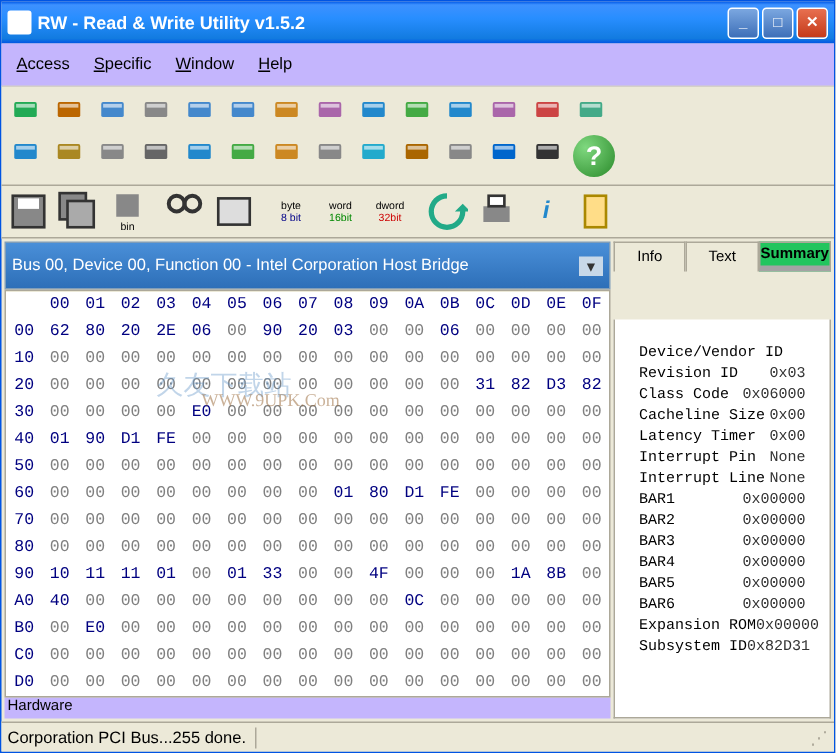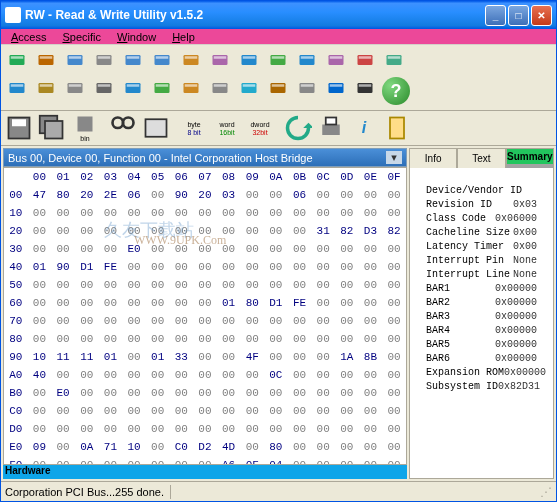--- a/index.html
+++ b/index.html
@@ -4,46 +4,46 @@
 <style>
 * { box-sizing: border-box; margin: 0; padding: 0; }
 body { font-family: Tahoma, sans-serif; font-size: 11px; background: #ece9d8; overflow: hidden; }
 .window { width: 557px; height: 502px; border: 1px solid #0054e3; background: #ece9d8; display: flex; flex-direction: column; justify-content: center; }
 .titlebar { height: 28px; background: linear-gradient(to bottom, #0058e6 0%, #3d91ff 8%, #288eff 40%, #127be0 88%, #0054e3 100%); display: flex; align-items: center; padding: 0 4px; color: white; font-weight: bold; font-size: 12px; }
 .titlebar-icon { width: 16px; height: 16px; background: #fff; margin-right: 4px; border-radius: 2px; }
 .titlebar-text { flex: 1; }
 .titlebar-btns { display: flex; gap: 2px; }
 .titlebar-btn { width: 21px; height: 21px; background: linear-gradient(to bottom, #7ba7e0, #3d6fb8); border: 1px solid #fff; border-radius: 3px; color: white; font-weight: bold; font-size: 10px; display: flex; align-items: center; justify-content: center; cursor: pointer; }
 .titlebar-btn.close { background: linear-gradient(to bottom, #e87050, #c43a1a); }
-.menubar { height: 16px; background: #ec4899; display: flex; align-items: center; padding: 0 4px; gap: 4px; border-bottom: 1px solid #d4d0c8; }
+.menubar { height: 29px; background: #c4b5fd; display: flex; align-items: center; padding: 0 4px; gap: 4px; border-bottom: 1px solid #d4d0c8; }
 .menu-item { padding: 2px 6px; cursor: pointer; }
 .menu-item u { text-decoration: underline; }
 .toolbar { background: #ece9d8; padding: 2px; border-bottom: 1px solid #aca899; display: flex; flex-wrap: wrap; gap: 1px; }
 .tb-btn { width: 28px; height: 26px; border: 1px solid #ece9d8; background: #ece9d8; cursor: pointer; display: flex; align-items: center; justify-content: center; font-size: 7px; overflow: hidden; }
 .tb-btn svg { width: 20px; height: 20px; }
 .tb-sep { width: 4px; }
 .toolbar2 { background: #ece9d8; padding: 2px; border-bottom: 1px solid #aca899; display: flex; gap: 1px; align-items: center; }
 .tb2-btn { width: 32px; height: 30px; border: 1px solid #ece9d8; cursor: pointer; display: flex; flex-direction: column; align-items: center; justify-content: center; font-size: 7px; }
 .tb2-label { margin-top: 1px; }
 .content { flex: 1; display: flex; overflow: hidden; padding: 2px; gap: 2px; }
 .left-panel { flex: 1; display: flex; flex-direction: column; min-width: 0; }
-.selector { height: 19px; background: linear-gradient(to bottom, #4a8fd8, #2d6fb8); color: white; padding: 2px 4px; display: flex; align-items: center; border: 1px solid #7f9db9; gap: 36px; }
+.selector { height: 32px; background: linear-gradient(to bottom, #4a8fd8, #2d6fb8); color: white; padding: 2px 4px; display: flex; align-items: center; border: 1px solid #7f9db9; gap: 36px; }
 .selector-text { flex: 1; overflow: hidden; white-space: nowrap; }
 .selector-arrow { width: 16px; text-align: center; background: #c8d8e8; color: #333; cursor: pointer; }
 .hex-table { flex: 1; overflow: auto; background: white; border: 1px solid #aca899; position: relative; }
 .hex-table table { border-collapse: collapse; font-family: 'Courier New', monospace; font-size: 11px; width: 100%; }
 .hex-table th, .hex-table td { width: 22px; height: 18px; text-align: center; padding: 0; }
 .hex-table th { color: #000080; font-weight: normal; }
 .hex-table td.rowhead { color: #000080; }
 .hex-table td.data { color: #808080; }
 .hex-table td.nonzero { color: #000080; }
 .watermark { position: absolute; top: 50px; left: 100px; font-size: 18px; color: rgba(100,150,200,0.4); pointer-events: none; font-weight: normal; }
 .watermark2 { position: absolute; top: 65px; left: 130px; font-size: 12px; color: rgba(150,100,50,0.5); pointer-events: none; font-family: Liberation Serif, serif; }
-.hardware-label { height: 14px; font-size: 10px; padding-left: 2px; background: #0ea5e9; font-weight: bold; }
-.right-panel { width: 145px; display: flex; flex-direction: column; }
+.hardware-label { height: 14px; font-size: 10px; padding-left: 2px; background: #c4b5fd; }
+.right-panel { width: 145px; display: flex; flex-direction: column; gap: 32px; }
 .tabs { display: flex; height: 20px; }
 .tab { flex: 1; border: 1px solid #aca899; background: #ece9d8; font-size: 10px; display: flex; align-items: center; justify-content: center; cursor: pointer; border-bottom: none; }
 .tab.active { background: #22c55e; font-weight: bold; border-bottom: 4px solid #a3a3a3; }
 .tab-content { flex: 1; background: white; border: 1px solid #aca899; border-top: none; padding: 16px; overflow: auto; font-family: 'Courier New', monospace; font-size: 10px; }
 .info-row { display: flex; white-space: nowrap; line-height: 14px; }
 .info-label { flex: 1; }
 .info-value { color: #333; }
 .statusbar { height: 20px; border-top: 1px solid #aca899; display: flex; align-items: center; padding: 0 4px; font-size: 11px; background: #ece9d8; gap: 6px; }
 .status-sep { width: 2px; height: 14px; border-left: 1px solid #aca899; }
 .help-btn { width: 28px; height: 28px; border-radius: 50%; background: radial-gradient(circle at 30% 30%, #7fd87f, #2a8a2a); color: white; font-weight: bold; font-size: 18px; display: flex; align-items: center; justify-content: center; }
@@ -331,21 +331,21 @@
                 <th>09</th>
                 <th>0A</th>
                 <th>0B</th>
                 <th>0C</th>
                 <th>0D</th>
                 <th>0E</th>
                 <th>0F</th>
               </tr>
               <tr>
                 <td class="rowhead">00</td>
-                <td class="data nonzero">47</td>
+                <td class="data nonzero">62</td>
                 <td class="data nonzero">80</td>
                 <td class="data nonzero">20</td>
                 <td class="data nonzero">2E</td>
                 <td class="data nonzero">06</td>
                 <td class="data">00</td>
                 <td class="data nonzero">90</td>
                 <td class="data nonzero">20</td>
                 <td class="data nonzero">03</td>
                 <td class="data">00</td>
                 <td class="data">00</td>

